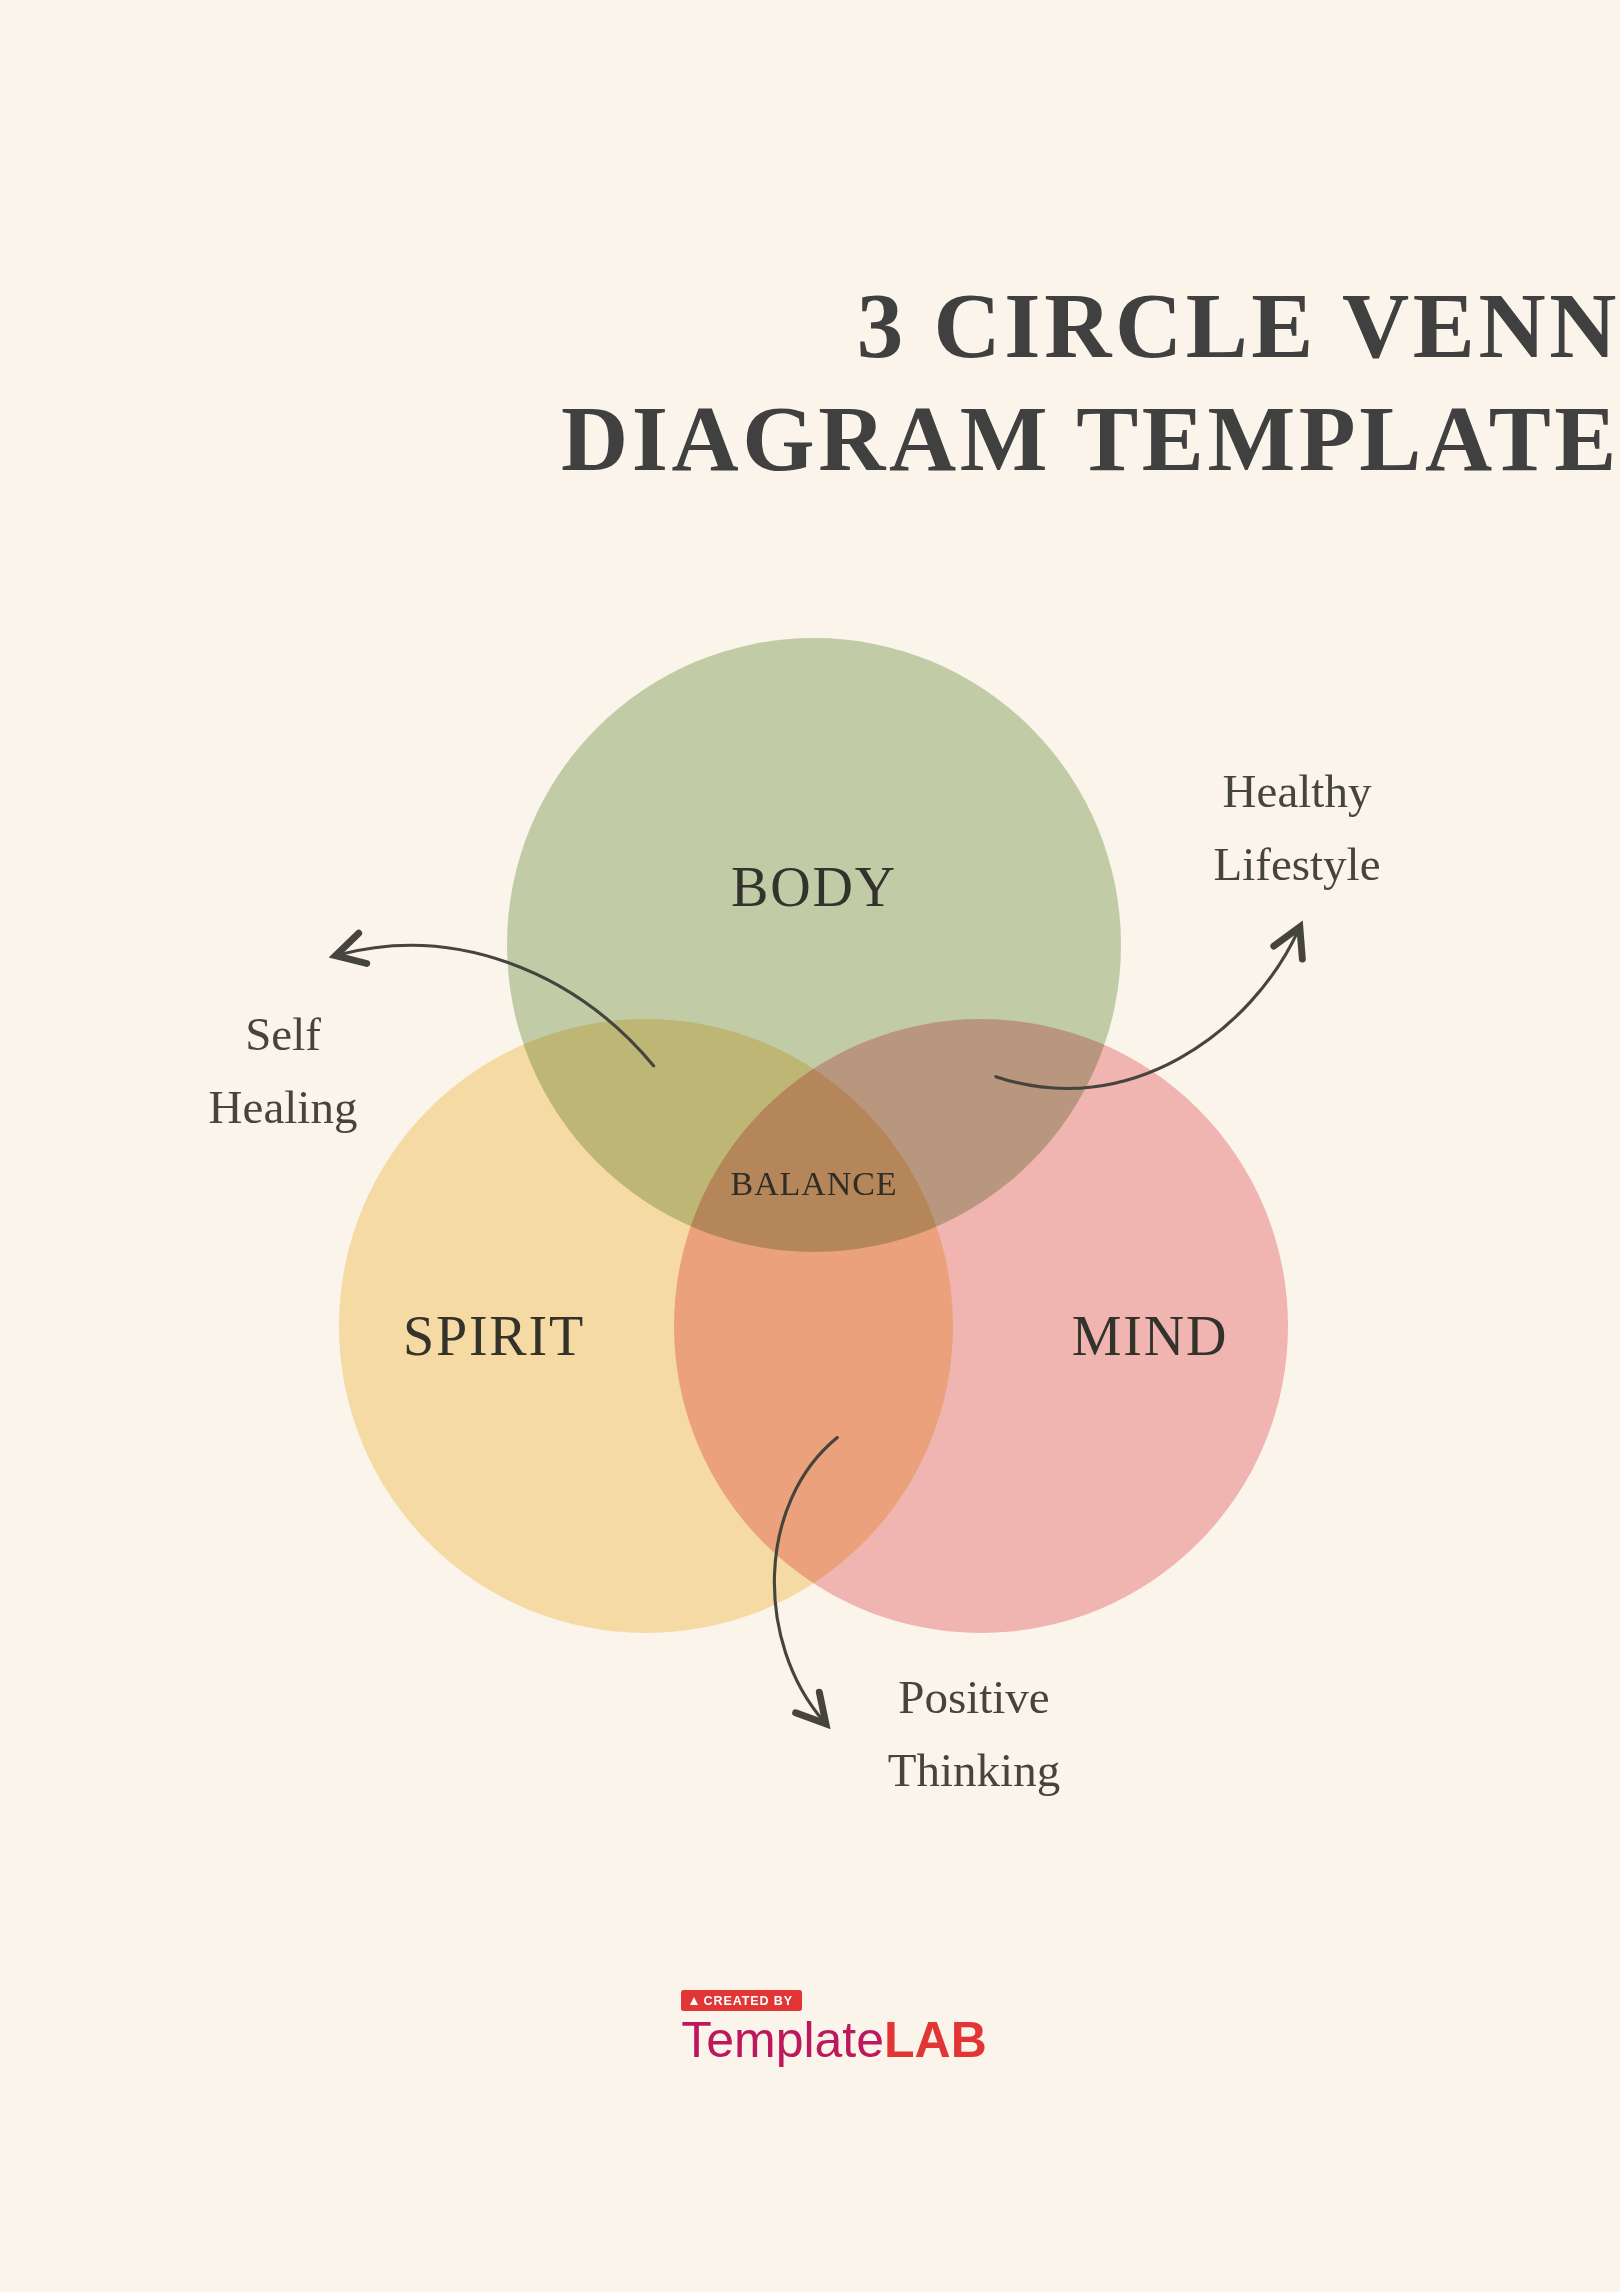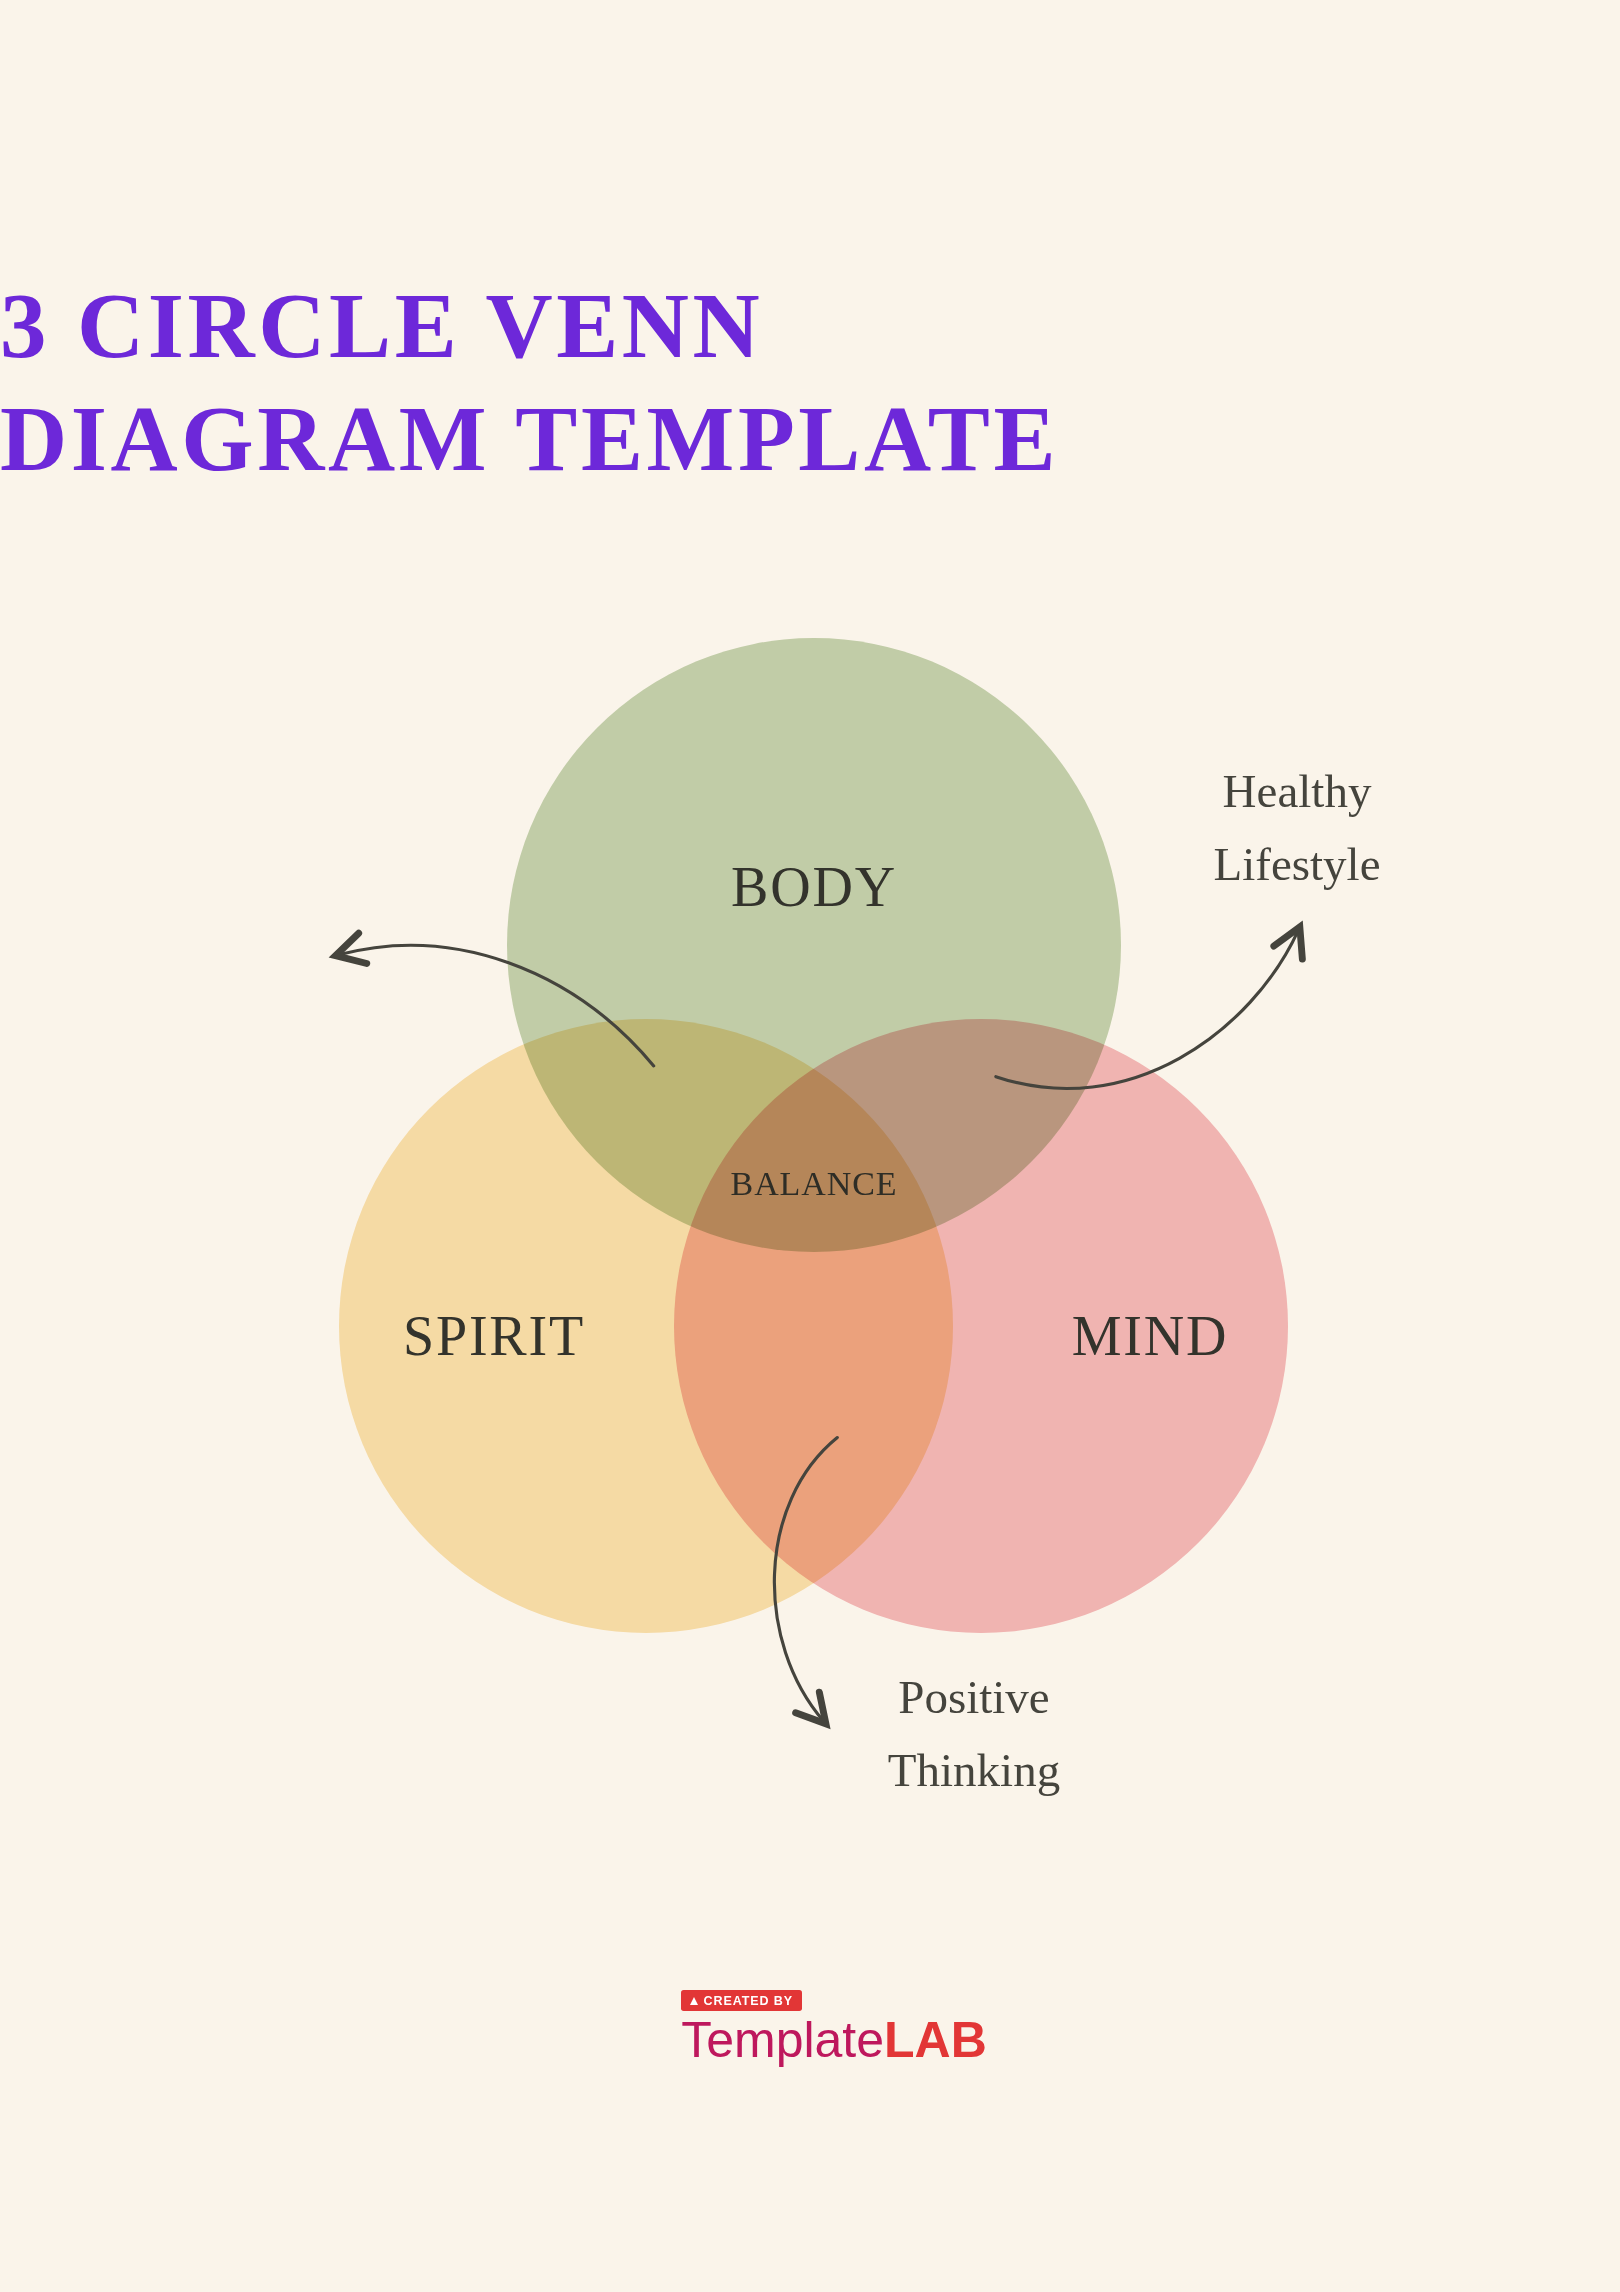--- a/index.html
+++ b/index.html
@@ -21,22 +21,22 @@
     height: 2293px;
     background: #faf4ea;
   }
 
   
   .title {
     position: absolute;
     top: 269px;
     left: 0;
     width: 100%;
-    text-align: left;
-    color: #6d28d9;
+    text-align: right;
+    color: #404040;
     font-size: 93px;
     font-weight: 600;
     letter-spacing: 3.6px;
     line-height: 1.22;
   }
 
   
   .circle {
     position: absolute;
     width: 614px;
@@ -155,20 +155,24 @@
     <path d="M 730 1190 C 640 1082, 505 1032, 378 1066" fill="none" stroke="#45443d" stroke-width="3.5" stroke-linecap="round" marker-end="url(#arrowhead)"></path>
     <path d="M 1112 1202 C 1260 1252, 1398 1152, 1450 1038" fill="none" stroke="#45443d" stroke-width="3.5" stroke-linecap="round" marker-end="url(#arrowhead)"></path>
     <path d="M 935 1605 C 845 1678, 843 1833, 920 1922" fill="none" stroke="#45443d" stroke-width="3.5" stroke-linecap="round" marker-end="url(#arrowhead)"></path>
   </svg>
 
   <div class="venn-label label-body">BODY</div>
   <div class="venn-label label-spirit">SPIRIT</div>
   <div class="venn-label label-mind">MIND</div>
   <div class="venn-label label-balance">BALANCE</div>
 
+  <div class="annotation ann-self-healing">
+    <span>Self</span><br>
+    <span>Healing</span>
+  </div>
   <div class="annotation ann-healthy-lifestyle">
     <span>Healthy</span><br>
     <span>Lifestyle</span>
   </div>
   <div class="annotation ann-positive-thinking">
     <span>Positive</span><br>
     <span>Thinking</span>
   </div>
 
   <div class="footer">

